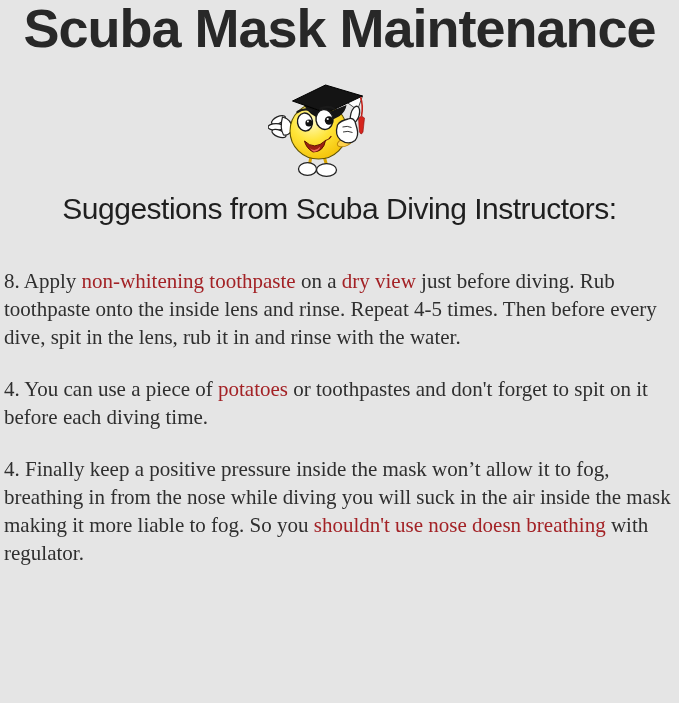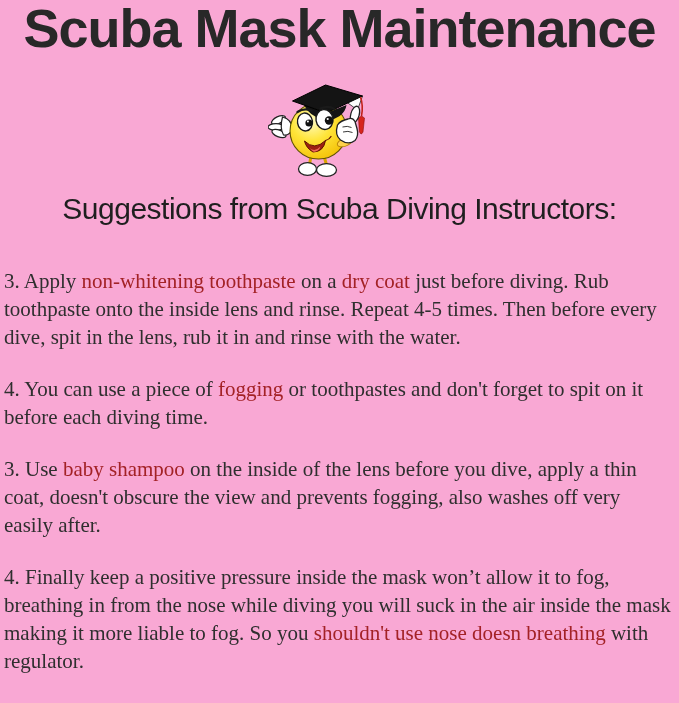--- a/index.html
+++ b/index.html
@@ -1,21 +1,21 @@
 <!DOCTYPE html>
 <html style="--hl: #a32226;"><head>
 <meta charset="utf-8">
 <style>
   html,body{margin:0;padding:0;background:#ffffff;}
   body{
     width:679px;height:703px;overflow:hidden;
     font-family:"Liberation Serif", serif;
     -webkit-font-smoothing:antialiased;
   }
-  .page{width:679px;height:703px;position:relative;background:#f9a8d4;}
+  .page{width:679px;height:703px;position:relative;background:#e5e5e5;}
   .title{
     margin:0;padding:0;
     font-family:"Liberation Sans", sans-serif;
     font-weight:700;
     font-size:54px;
     line-height:57px;
     letter-spacing:-1px;
     text-align:center;
     color:#282828;
   }
@@ -107,19 +107,18 @@
         <ellipse cx="86.5" cy="31.5" rx="4.2" ry="8.5" transform="rotate(16 86.5 31.5)" fill="#fff" stroke="#222" stroke-width="1.3"></ellipse>
         <path d="M69,42 Q66,52 72,57 Q80,62.5 86.5,57.5 Q90.5,53 88.5,45.5 L86.5,38.5 Q84,34 79.5,36 Q72,37.5 69,42 Z" fill="#fff" stroke="#222" stroke-width="1.3"></path>
         <path d="M74,44 Q79,42.5 83,44.5 M74.5,49 Q79.5,47.5 84,49.5" stroke="#222" stroke-width="0.9" fill="none"></path>
       </g>
     </svg>
   </div>
 
   <h2 class="subtitle">Suggestions from Scuba Diving Instructors:</h2>
 
   <div class="content">
-      <p class="tip"><span>3. Apply </span><span class="hl">non-whitening toothpaste</span><span> on a </span><span class="hl">dry coat</span><span> just before diving. Rub toothpaste onto the inside lens and rinse. Repeat 4-5 times. Then before every dive, spit in the lens, rub it in and rinse with the water.</span></p>
-      <p class="tip"><span>4. You can use a piece of </span><span class="hl">fogging</span><span> or toothpastes and don't forget to spit on it before each diving time.</span></p>
-      <p class="tip"><span>3. Use </span><span class="hl">baby shampoo</span><span> on the inside of the lens before you dive, apply a thin coat, doesn't obscure the view and prevents fogging, also washes off very easily after.</span></p>
+      <p class="tip"><span>8. Apply </span><span class="hl">non-whitening toothpaste</span><span> on a </span><span class="hl">dry view</span><span> just before diving. Rub toothpaste onto the inside lens and rinse. Repeat 4-5 times. Then before every dive, spit in the lens, rub it in and rinse with the water.</span></p>
+      <p class="tip"><span>4. You can use a piece of </span><span class="hl">potatoes</span><span> or toothpastes and don't forget to spit on it before each diving time.</span></p>
       <p class="tip"><span>4. Finally keep a positive pressure inside the mask won’t allow it to fog, breathing in from the nose while diving you will suck in the air inside the mask making it more liable to fog. So you </span><span class="hl">shouldn't use nose doesn breathing</span><span> with regulator.</span></p>
     </div>
 
 </div>
 
 </body></html>

